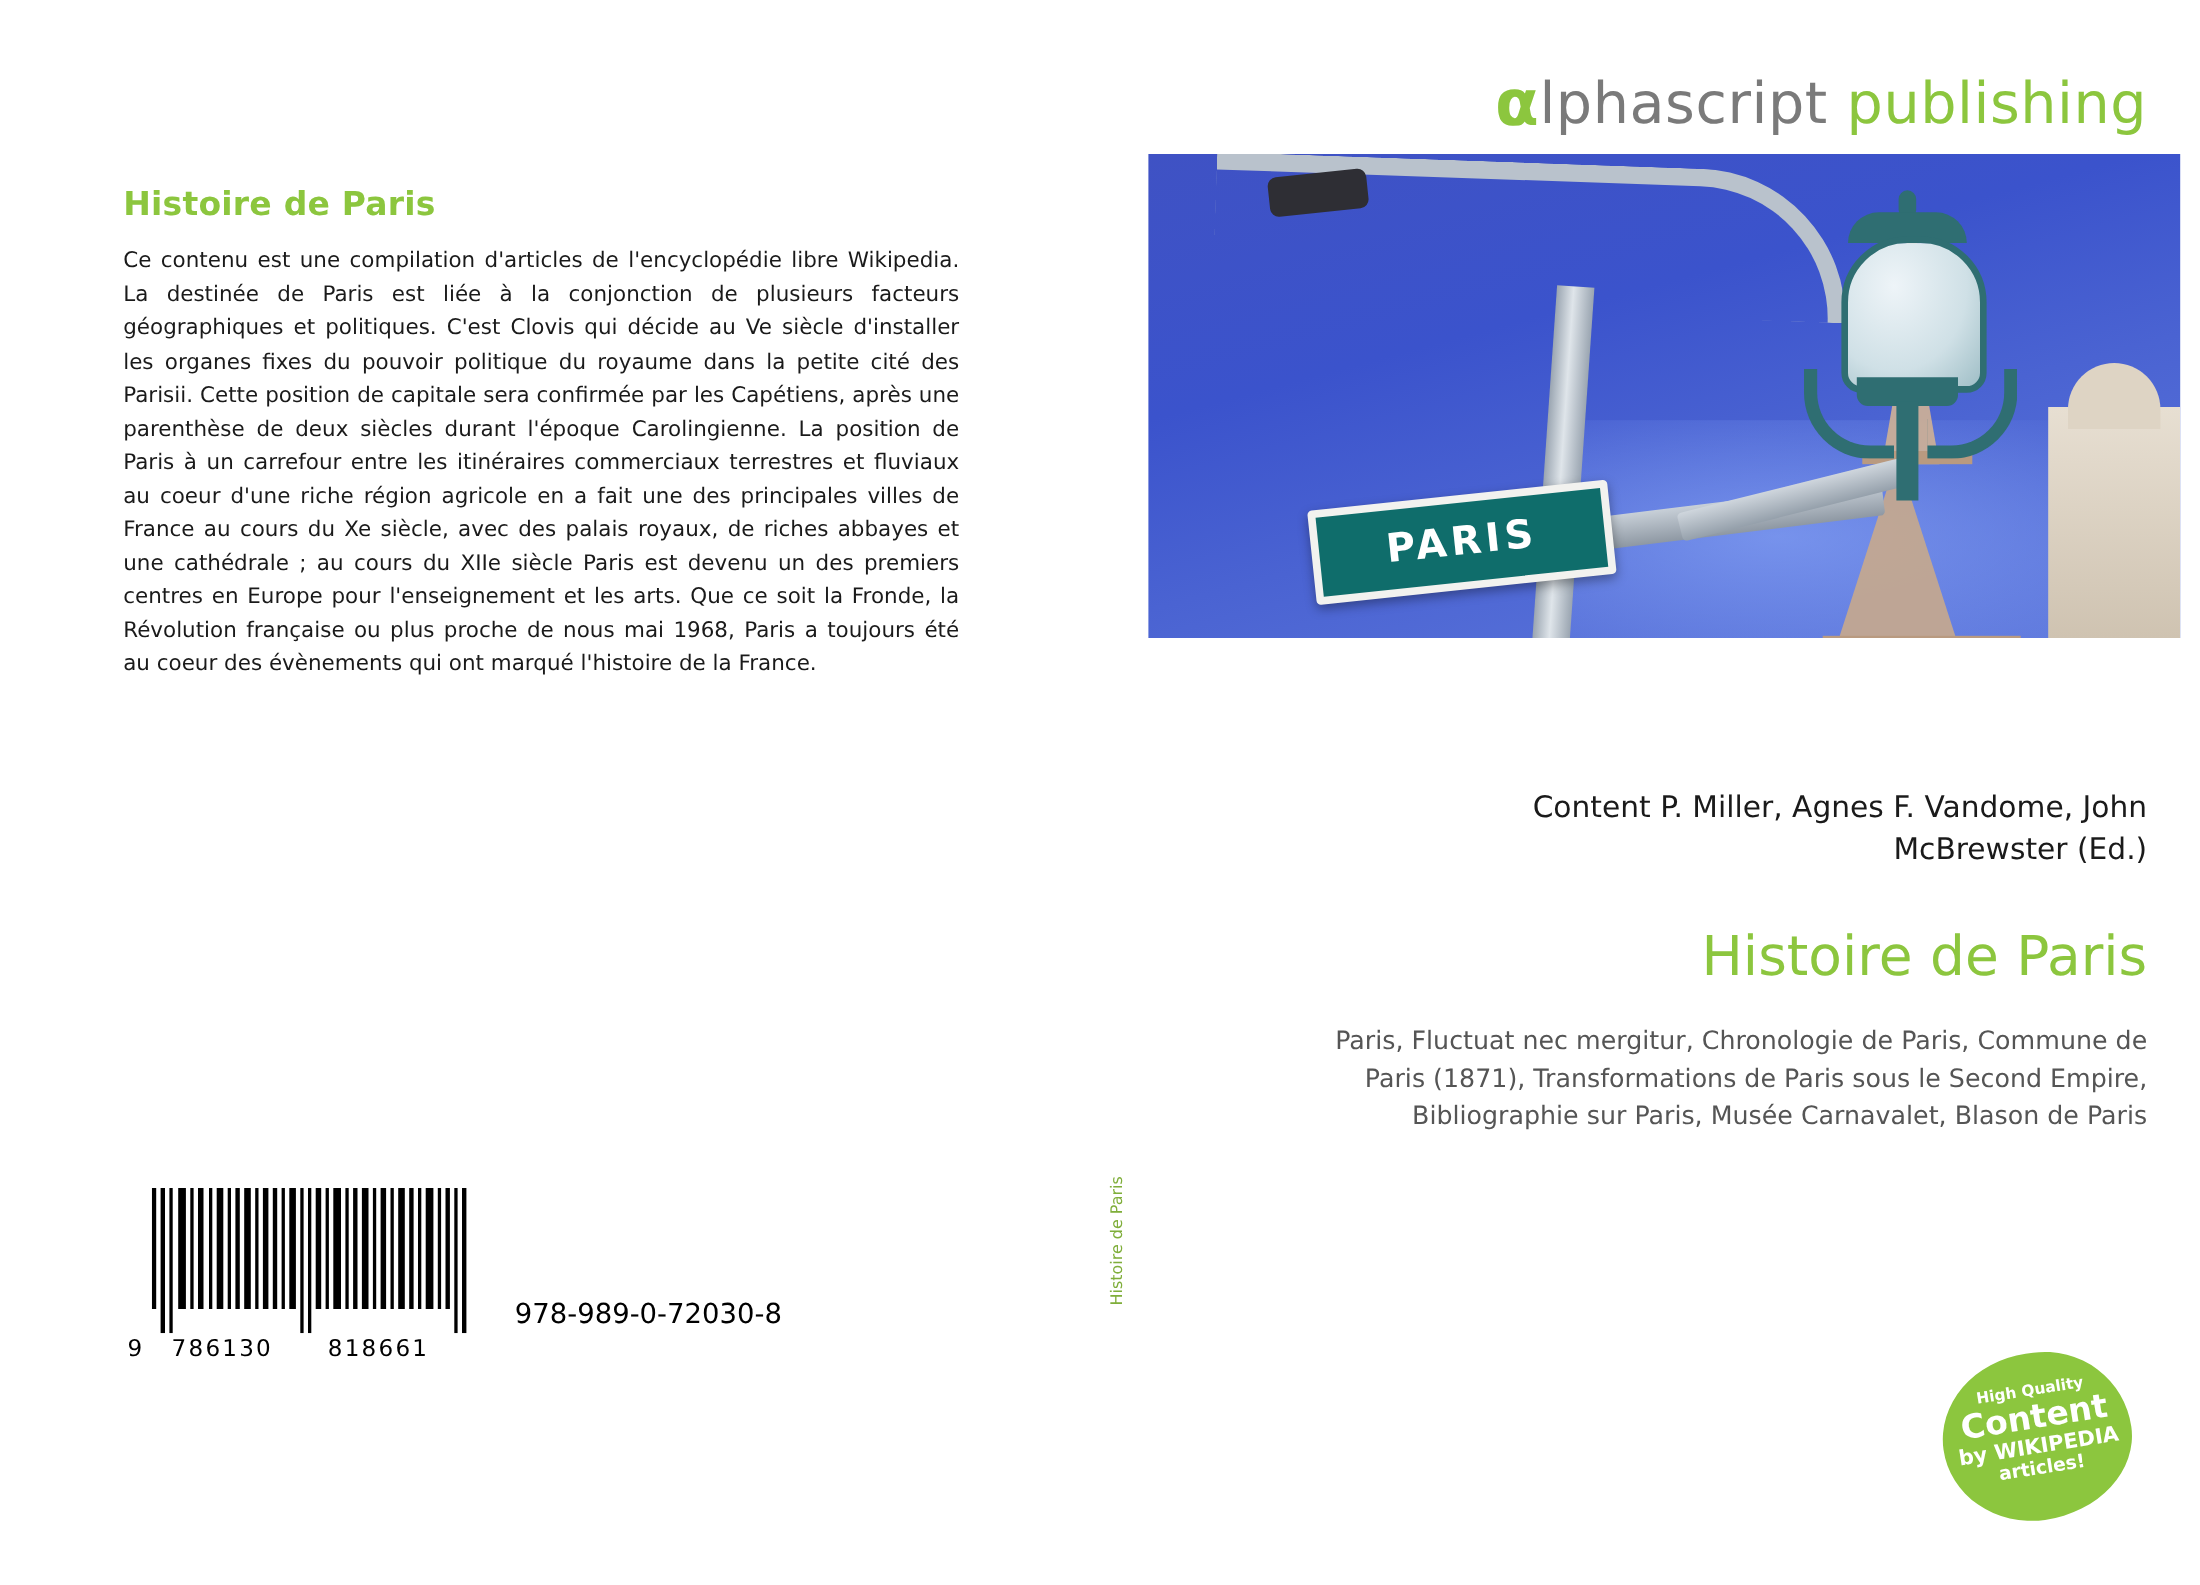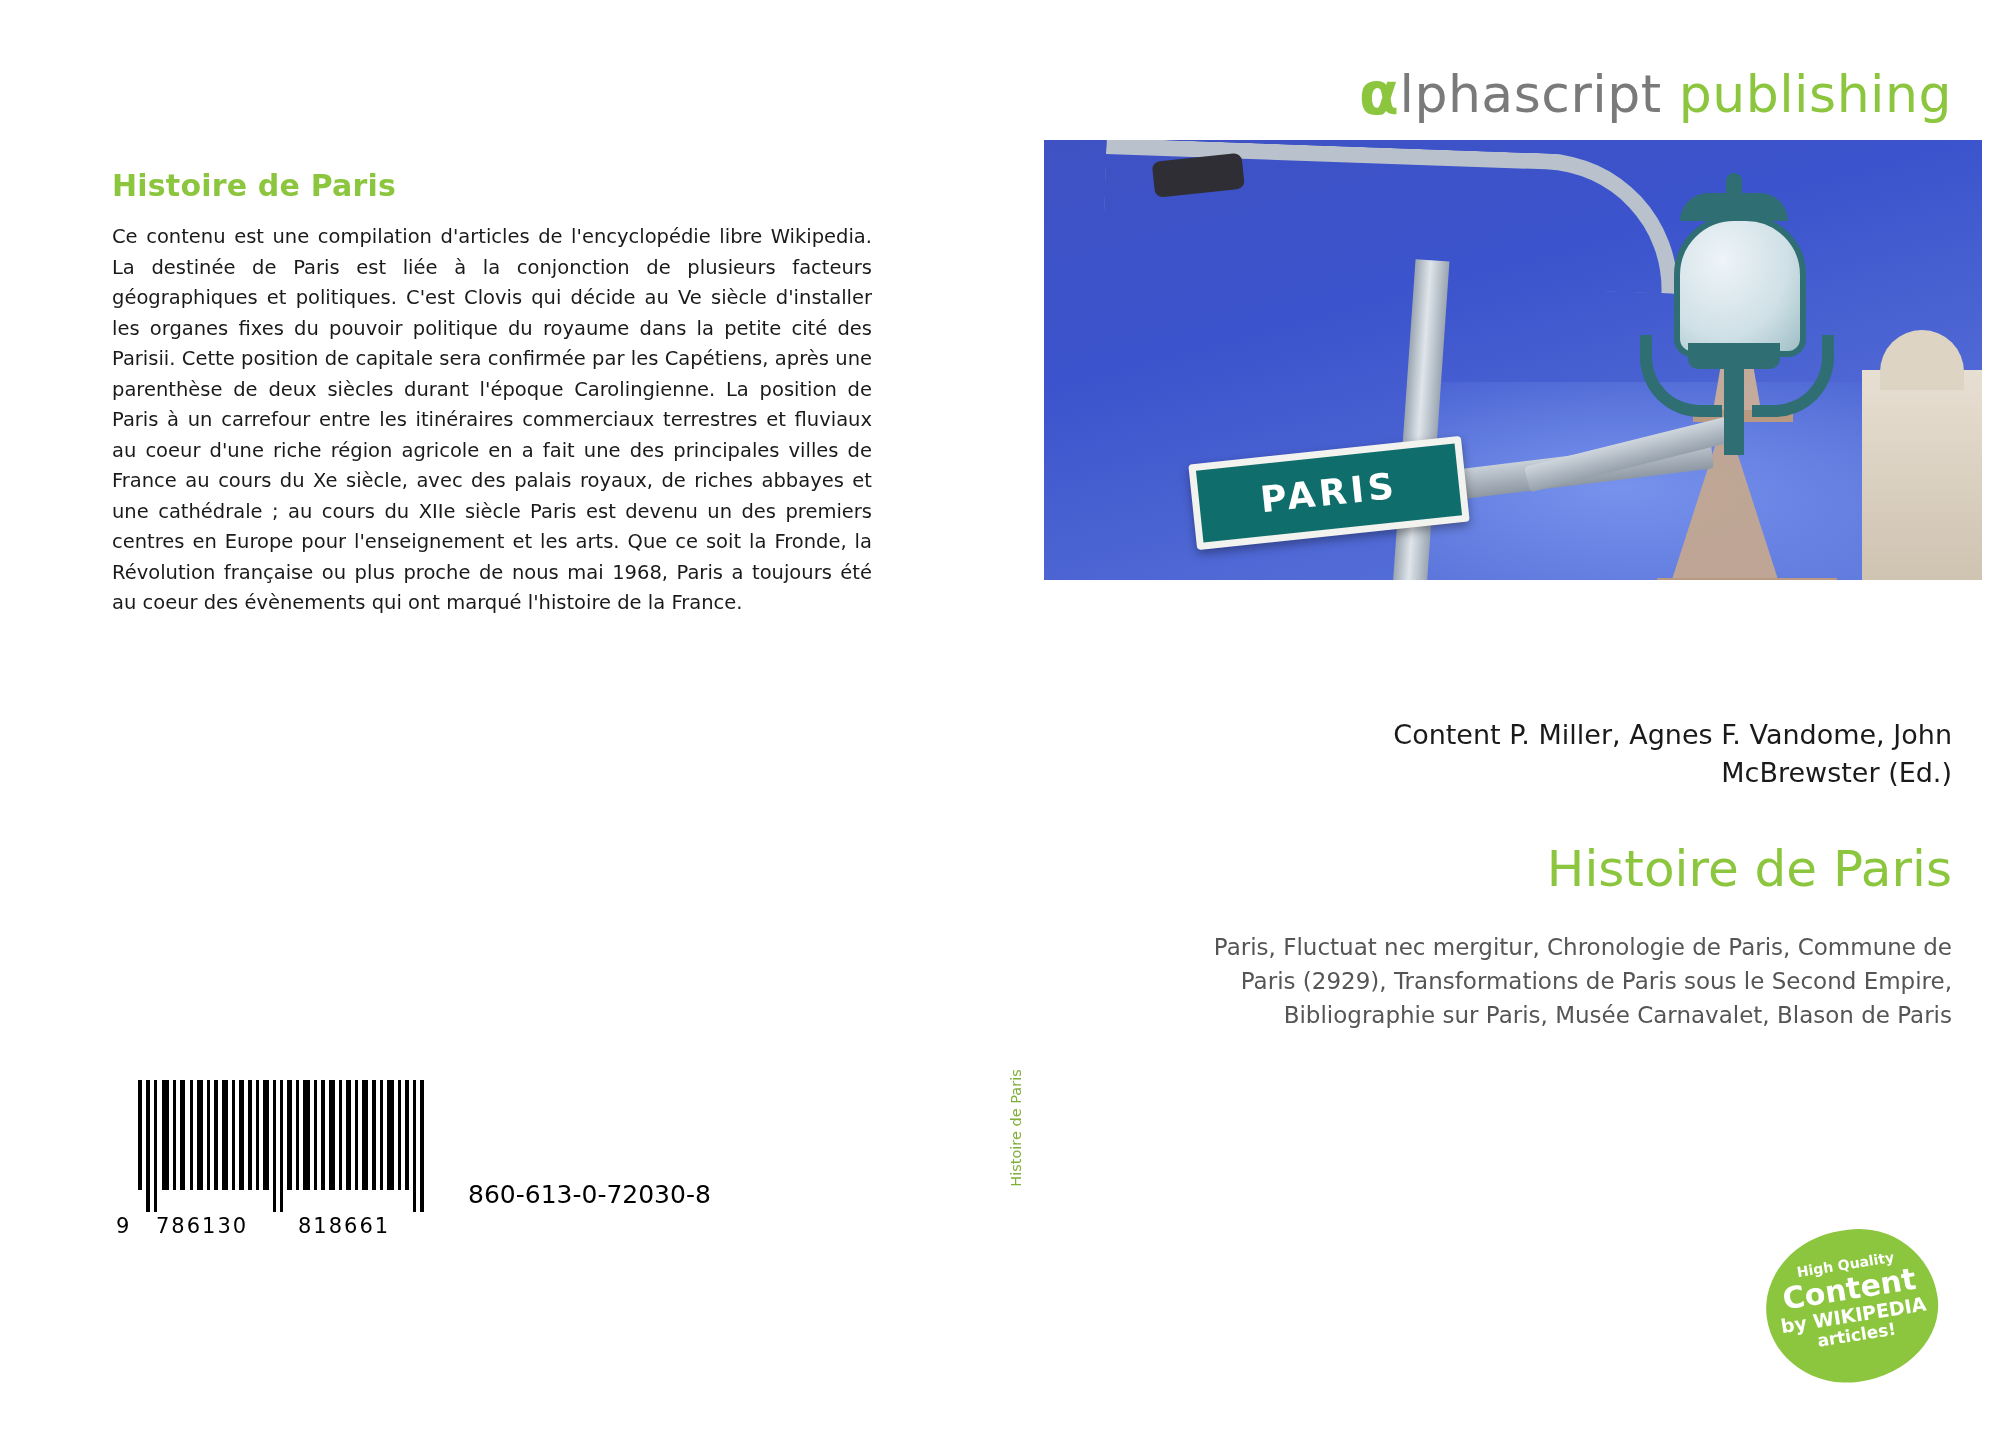--- a/index.html
+++ b/index.html
@@ -457,21 +457,21 @@
         <span class="short" style="left:260px;width:3px;"></span>
         <span class="short" style="left:267px;width:4px;"></span>
         <span style="left:275px;width:3px;"></span>
         <span style="left:282px;width:4px;"></span>
       </div>
       <div class="barcode-digits">
         <span class="d" style="left:-22px;">9</span>
         <span class="d" style="left:18px;text-align:center;">786130</span>
         <span class="d" style="left:160px;">818661</span>
       </div>
-      <div class="isbn-text">860-613-0-72030-8</div>
+      <div class="isbn-text">978-989-0-72030-8</div>
     </div>
   </div>
 
   <div class="spine">
     <div class="spine-text">Histoire de Paris</div>
   </div>
 
   <div class="front-cover">
 
     <div class="publisher">
@@ -511,21 +511,21 @@
         <div class="stem"></div>
       </div>
 
       <div class="sign">
         <span>PARIS</span>
       </div>
     </div>
 
     <div class="authors">Content P. Miller, Agnes F. Vandome, John McBrewster (Ed.)</div>
     <div class="front-title">Histoire de Paris</div>
-    <div class="keywords">Paris, Fluctuat nec mergitur, Chronologie de Paris, Commune de Paris (2929), Transformations de Paris sous le Second Empire, Bibliographie sur Paris, Musée Carnavalet, Blason de Paris</div>
+    <div class="keywords">Paris, Fluctuat nec mergitur, Chronologie de Paris, Commune de Paris (1871), Transformations de Paris sous le Second Empire, Bibliographie sur Paris, Musée Carnavalet, Blason de Paris</div>
 
     <div class="badge">
       <div class="blob"></div>
       <div class="txt">
         <div class="l1">High Quality</div>
         <div class="l2">Content</div>
         <div class="l3">by WIKIPEDIA</div>
         <div class="l4">articles!</div>
       </div>
     </div>

